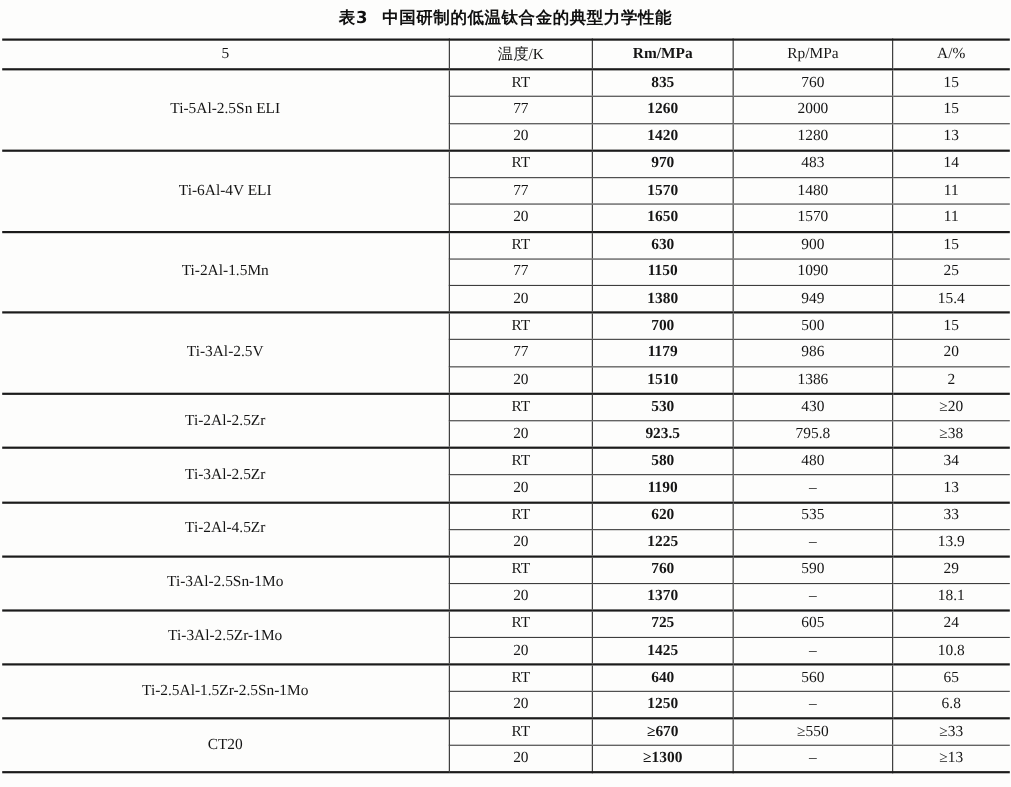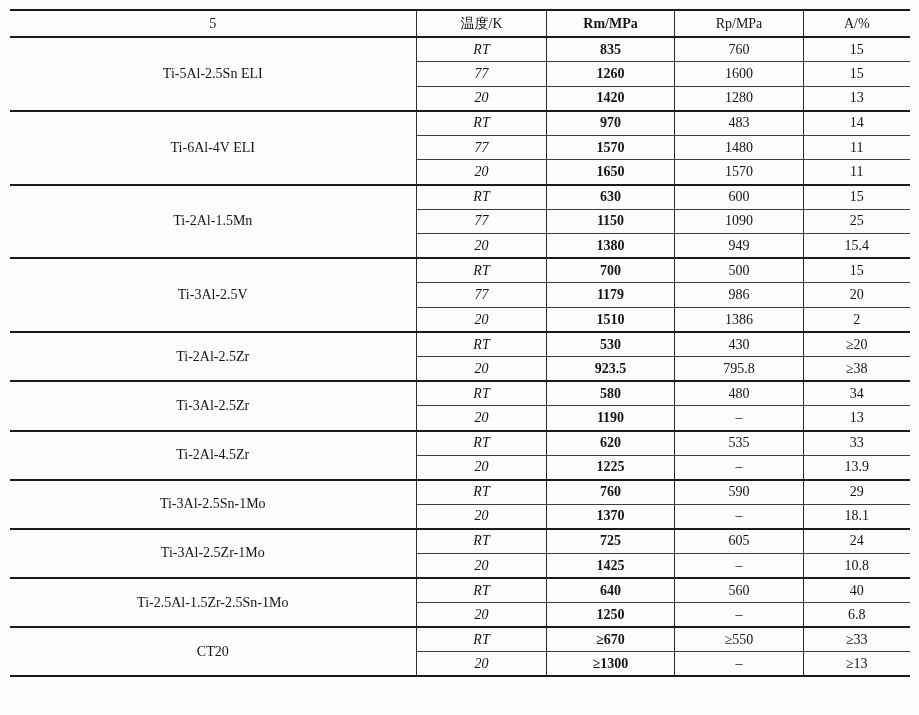--- a/index.html
+++ b/index.html
@@ -40,38 +40,41 @@
     white-space: nowrap;
     overflow: hidden;
   }
   thead th { height: 27px; border-bottom: 2px solid #1b1b1b; }
   tbody td { height: 24.6px; }
 
   
   .w-alloy { width: 407px; }
   .w-temp  { width: 130px; }
   .w-rm    { width: 128px; font-weight: bold; }
-  .w-rp    { width: 129px; }
+  .w-rp    { width: 145px; }
   .w-a     { width: 106px; }
 
   
   th + th, td + td { border-left: 1px solid #2c2c2c; }
-  td.col-temp { border-left: 1px solid #2c2c2c; font-style: italic; }
+  td.col-temp { border-left: 1px solid #2c2c2c; }
 
   
   tbody td { border-bottom: 1px solid #3d3d3d; }
   
   tbody tr.group-end td, tbody td.col-alloy { border-bottom: 2px solid #1b1b1b; }
   tbody tr:last-child td { border-bottom: none; }
 </style>
 </head>
 <body>
 
 <div class="page">
 
+  <div class="caption">
+    <span class="caption-label">表3</span><span>中国研制的低温钛合金的典型力学性能</span>
+  </div>
 
   <table class="props">
     <thead>
       <tr>
         <th class="w-alloy">5</th>
         <th class="w-temp">温度/K</th>
         <th class="w-rm">Rm/MPa</th>
         <th class="w-rp">Rp/MPa</th>
         <th class="w-a">A/%</th>
       </tr>
@@ -80,21 +83,21 @@
         <tr>
           <td class="col-alloy w-alloy" rowspan="3">Ti-5Al-2.5Sn ELI</td>
           <td class="col-temp w-temp">RT</td>
           <td class="col-rm w-rm">835</td>
           <td class="col-rp w-rp">760</td>
           <td class="col-a w-a">15</td>
         </tr>
         <tr>
           <td class="col-temp w-temp">77</td>
           <td class="col-rm w-rm">1260</td>
-          <td class="col-rp w-rp">1600</td>
+          <td class="col-rp w-rp">2000</td>
           <td class="col-a w-a">15</td>
         </tr>
         <tr class="group-end">
           <td class="col-temp w-temp">20</td>
           <td class="col-rm w-rm">1420</td>
           <td class="col-rp w-rp">1280</td>
           <td class="col-a w-a">13</td>
         </tr>
         <tr>
           <td class="col-alloy w-alloy" rowspan="3">Ti-6Al-4V ELI</td>
@@ -112,21 +115,21 @@
         <tr class="group-end">
           <td class="col-temp w-temp">20</td>
           <td class="col-rm w-rm">1650</td>
           <td class="col-rp w-rp">1570</td>
           <td class="col-a w-a">11</td>
         </tr>
         <tr>
           <td class="col-alloy w-alloy" rowspan="3">Ti-2Al-1.5Mn</td>
           <td class="col-temp w-temp">RT</td>
           <td class="col-rm w-rm">630</td>
-          <td class="col-rp w-rp">600</td>
+          <td class="col-rp w-rp">900</td>
           <td class="col-a w-a">15</td>
         </tr>
         <tr>
           <td class="col-temp w-temp">77</td>
           <td class="col-rm w-rm">1150</td>
           <td class="col-rp w-rp">1090</td>
           <td class="col-a w-a">25</td>
         </tr>
         <tr class="group-end">
           <td class="col-temp w-temp">20</td>
@@ -216,21 +219,21 @@
           <td class="col-temp w-temp">20</td>
           <td class="col-rm w-rm">1425</td>
           <td class="col-rp w-rp">–</td>
           <td class="col-a w-a">10.8</td>
         </tr>
         <tr>
           <td class="col-alloy w-alloy" rowspan="2">Ti-2.5Al-1.5Zr-2.5Sn-1Mo</td>
           <td class="col-temp w-temp">RT</td>
           <td class="col-rm w-rm">640</td>
           <td class="col-rp w-rp">560</td>
-          <td class="col-a w-a">40</td>
+          <td class="col-a w-a">65</td>
         </tr>
         <tr class="group-end">
           <td class="col-temp w-temp">20</td>
           <td class="col-rm w-rm">1250</td>
           <td class="col-rp w-rp">–</td>
           <td class="col-a w-a">6.8</td>
         </tr>
         <tr>
           <td class="col-alloy w-alloy" rowspan="2">CT20</td>
           <td class="col-temp w-temp">RT</td>

